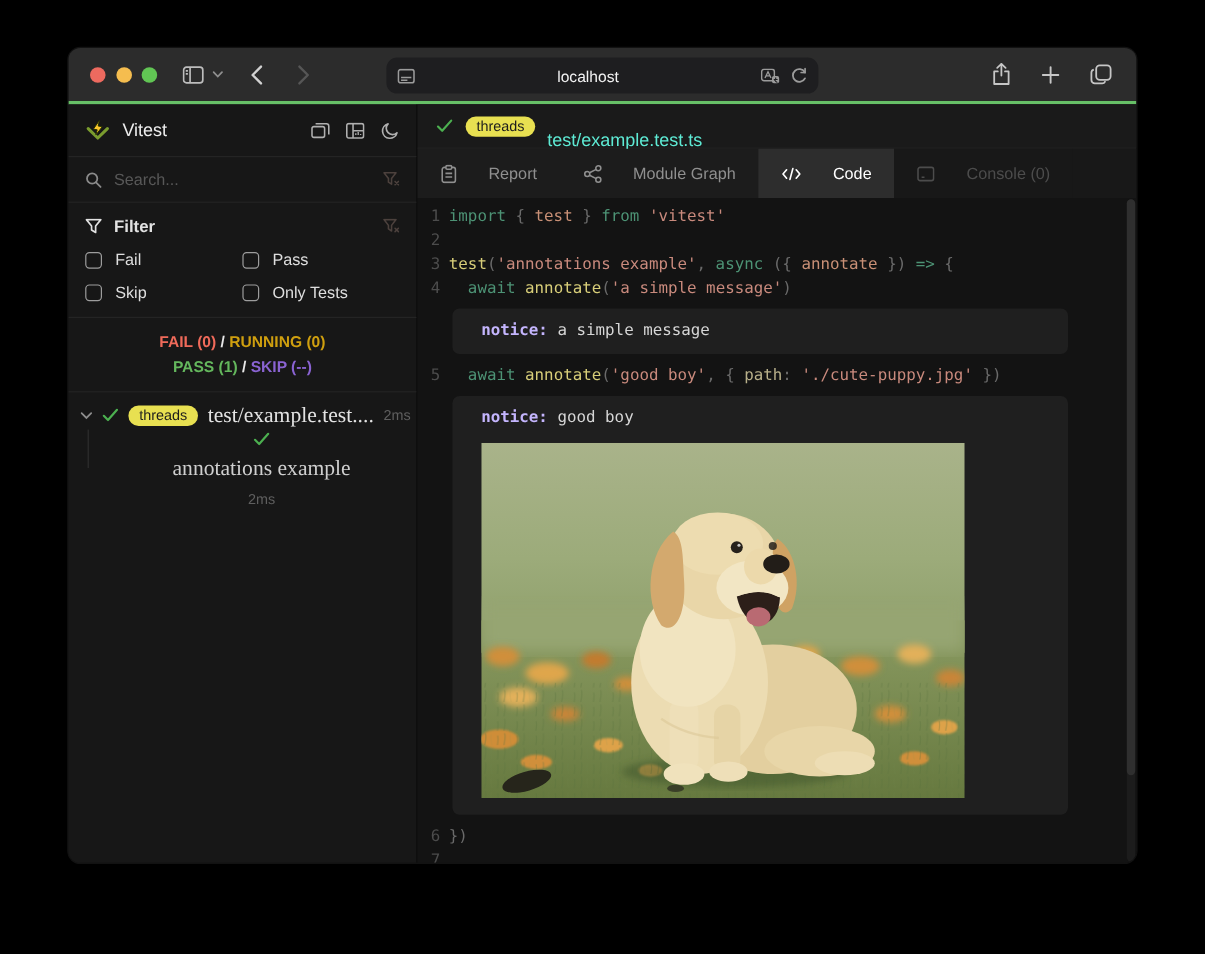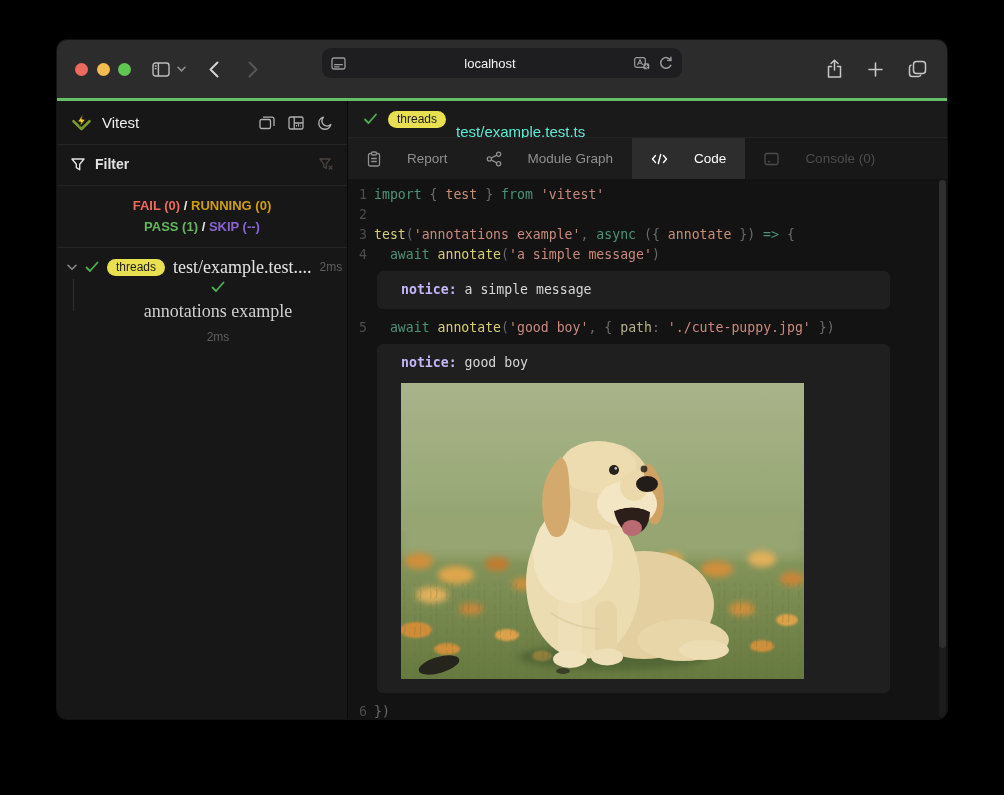--- a/index.html
+++ b/index.html
@@ -6,21 +6,21 @@
   html,body { width:1004px; height:795px; background:#000; overflow:hidden;
     font-family:"Liberation Sans", sans-serif; }
   svg { display:block; }
 
   .window { position:absolute; left:57px; top:40px; width:890px; height:679px;
     background:#161616; border-radius:10px; overflow:hidden;
     box-shadow:0 0 0 1px rgba(255,255,255,.07), 0 25px 60px rgba(0,0,0,.7);
     display:flex; flex-direction:column; }
 
   
-  .toolbar { position:relative; height:58px; background:#2c2c2c; flex:none;
+  .toolbar { position:relative; height:44px; background:#2c2c2c; flex:none;
     display:flex; align-items:center; padding:0 18px; }
   .traffic { display:flex; gap:8.5px; }
   .tl { width:13px; height:13px; border-radius:50%; }
   .icon-btn { background:none; border:none; padding:0; cursor:pointer; display:flex; align-items:center; }
   .sb-toggle { margin-left:21px; color:#bdbdbd; }
   .sb-chev { margin-left:7px; color:#8f8f8f; }
   .nav-back { margin-left:23px; color:#d2d2d2; }
   .nav-fwd { margin-left:29px; color:#565656; }
   .urlbar { position:absolute; left:50%; top:8px; transform:translateX(-50%);
     width:360px; height:30px; background:#1e1e20; border-radius:9px;
@@ -224,35 +224,68 @@
             </svg>
           </span>
           <span class="icon-btn">
             <svg width="16" height="16" viewBox="0 0 16 16" fill="none" stroke="currentColor" stroke-width="1.4" stroke-linecap="round">
               <path d="M13.8 9.6 A 6.1 6.1 0 1 1 6.4 2.2 A 5 5 0 0 0 13.8 9.6 Z" stroke-linejoin="round"></path>
             </svg>
           </span>
         </span>
       </div>
 
+      <div class="search-row">
+        <span>
+          <svg width="14" height="14" viewBox="0 0 14 14" fill="none" stroke="currentColor" stroke-width="1.5" stroke-linecap="round">
+            <circle cx="5.8" cy="5.8" r="4.3"></circle>
+            <line x1="9.2" y1="9.2" x2="12.8" y2="12.8"></line>
+          </svg>
+        </span>
+        <span class="search-ph">Search...</span>
+        <span class="icon-btn dim-filter">
+          <svg width="14" height="13" viewBox="0 0 14 13" fill="none" stroke="currentColor" stroke-width="1.3" stroke-linejoin="round">
+            <path d="M1 1 H11 L7.3 5.8 V10.5 L4.7 8.8 V5.8 Z"></path>
+            <path d="M10.2 8.2 L13 11 M13 8.2 L10.2 11" stroke-linecap="round"></path>
+          </svg>
+        </span>
+      </div>
 
       <div class="filter-block">
         <div class="filter-head">
           <span>
             <svg width="14" height="13" viewBox="0 0 14 13" fill="none" stroke="currentColor" stroke-width="1.4" stroke-linejoin="round">
               <path d="M1 1 H13 L8.7 6.3 V11.7 L5.3 9.6 V6.3 Z"></path>
             </svg>
           </span>
           <span class="filter-title">Filter</span>
           <span class="icon-btn dim-filter">
             <svg width="14" height="13" viewBox="0 0 14 13" fill="none" stroke="currentColor" stroke-width="1.3" stroke-linejoin="round">
               <path d="M1 1 H11 L7.3 5.8 V10.5 L4.7 8.8 V5.8 Z"></path>
               <path d="M10.2 8.2 L13 11 M13 8.2 L10.2 11" stroke-linecap="round"></path>
             </svg>
           </span>
+        </div>
+        <div class="filter-grid">
+          <label class="chk">
+            <span class="chk-box"></span>
+            <span class="chk-label">Fail</span>
+          </label>
+          <label class="chk">
+            <span class="chk-box"></span>
+            <span class="chk-label">Pass</span>
+          </label>
+          <label class="chk">
+            <span class="chk-box"></span>
+            <span class="chk-label">Skip</span>
+          </label>
+          <label class="chk">
+            <span class="chk-box"></span>
+            <span class="chk-label">Only Tests</span>
+          </label>
         </div>
       </div>
 
       <div class="summary">
         <div>
           <span class="c-fail">FAIL (0)</span>
           <span>/</span>
           <span class="c-run">RUNNING (0)</span>
         </div>
         <div>

